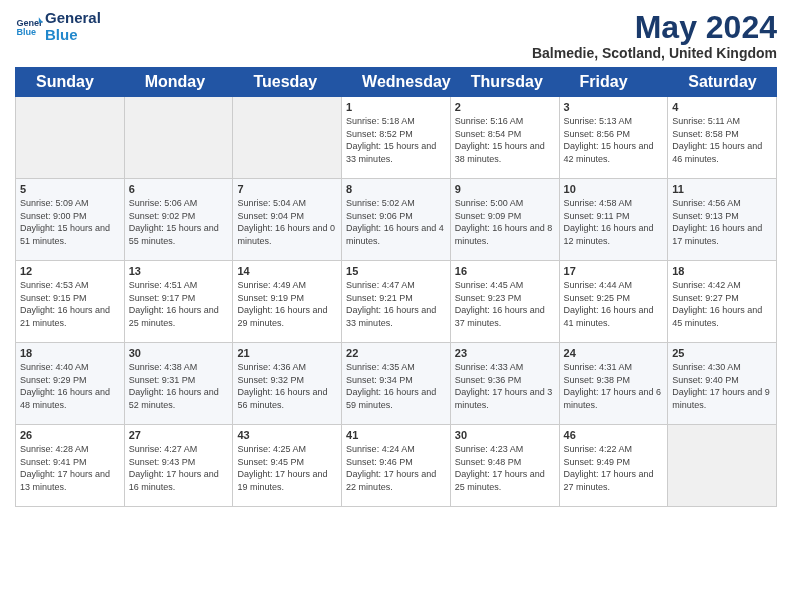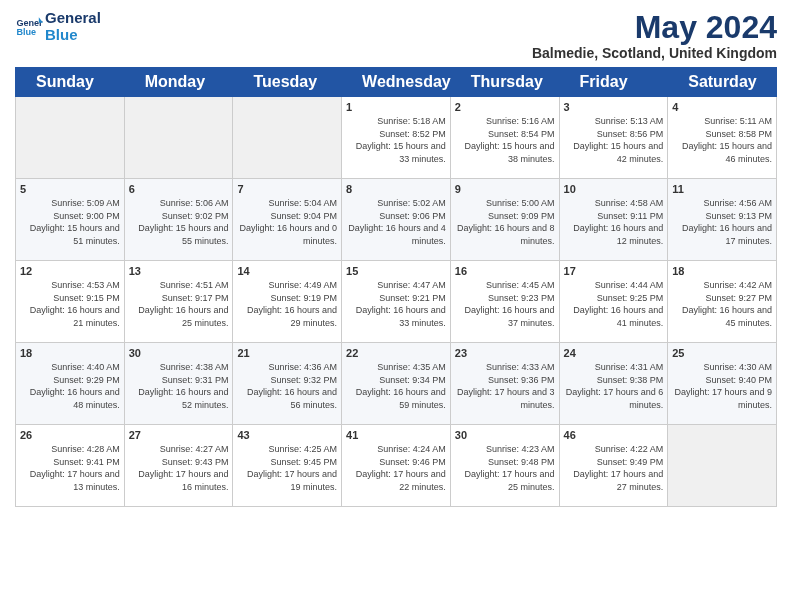--- a/index.html
+++ b/index.html
@@ -74,21 +74,20 @@
     .day-number {
       font-size: 11px;
       font-weight: bold;
       color: #333;
       margin-bottom: 2px;
     }
     .day-info {
       font-size: 9px;
       color: #444;
       line-height: 1.4;
-      text-align: right;
     }
     .row-even td {
       background: #f5f7fa;
     }
     .row-odd td {
       background: #fff;
     }
     .row-even td.empty, .row-odd td.empty {
       background: #f0f0f0;
     }

